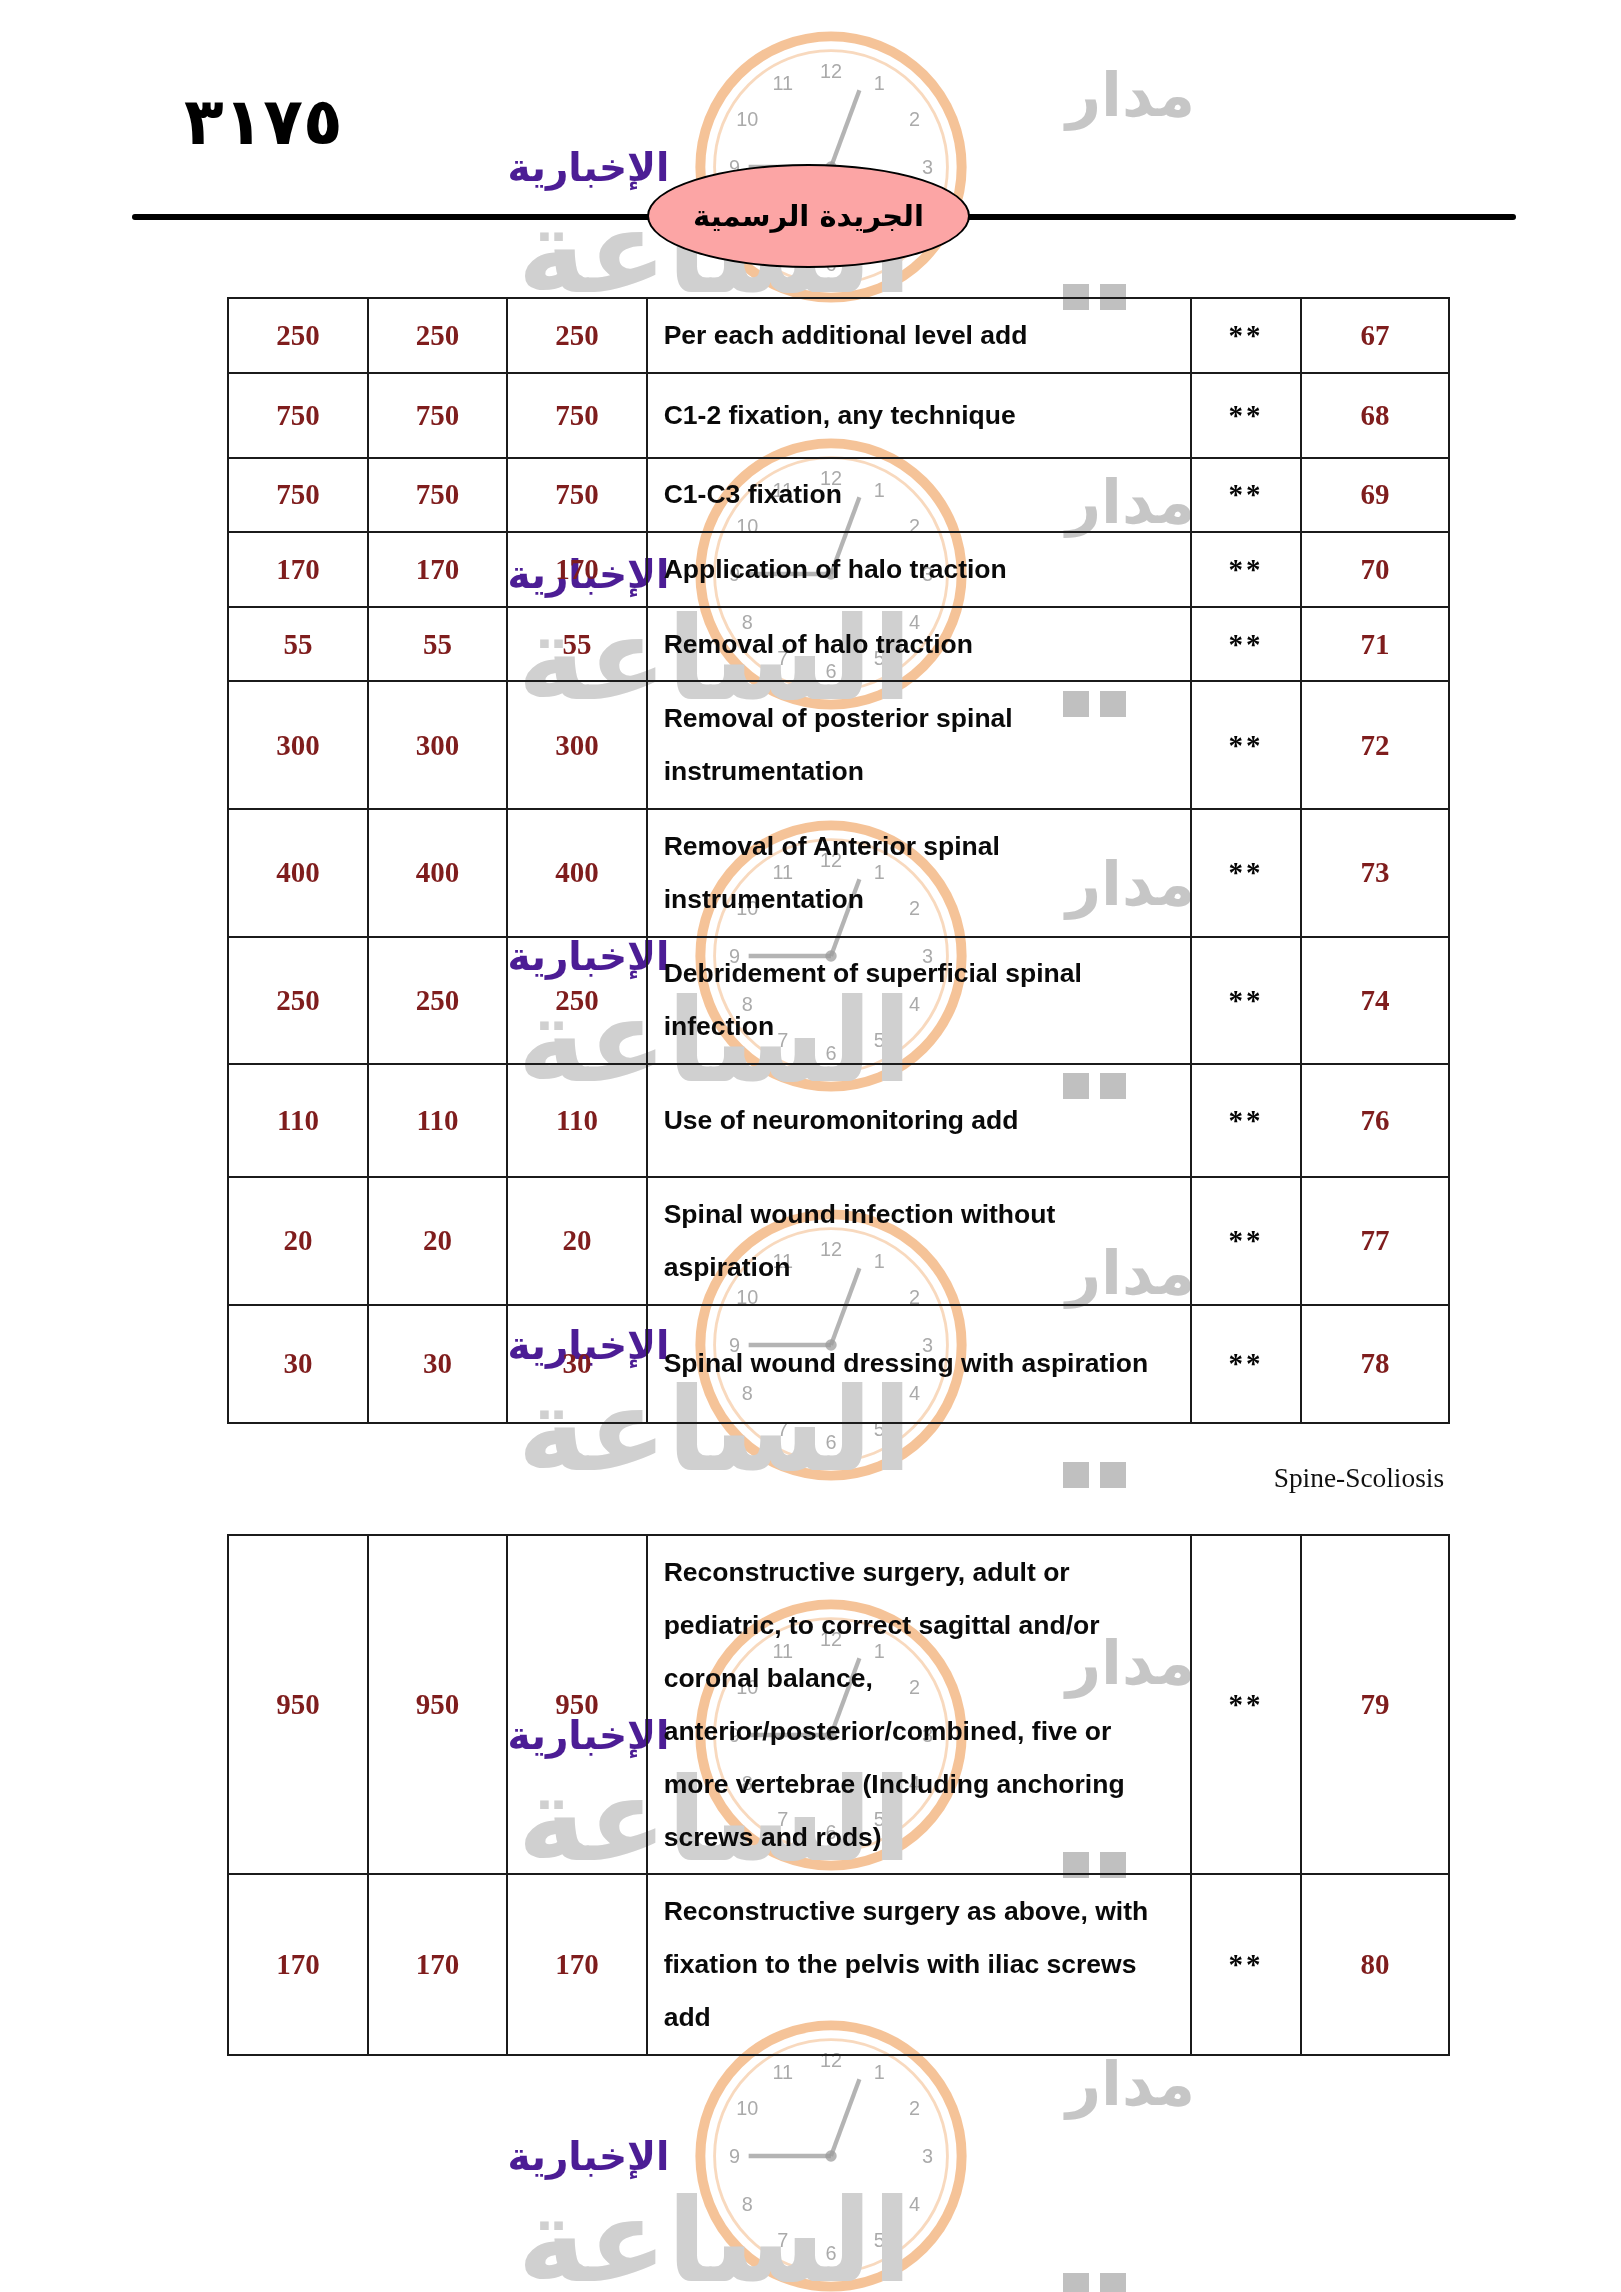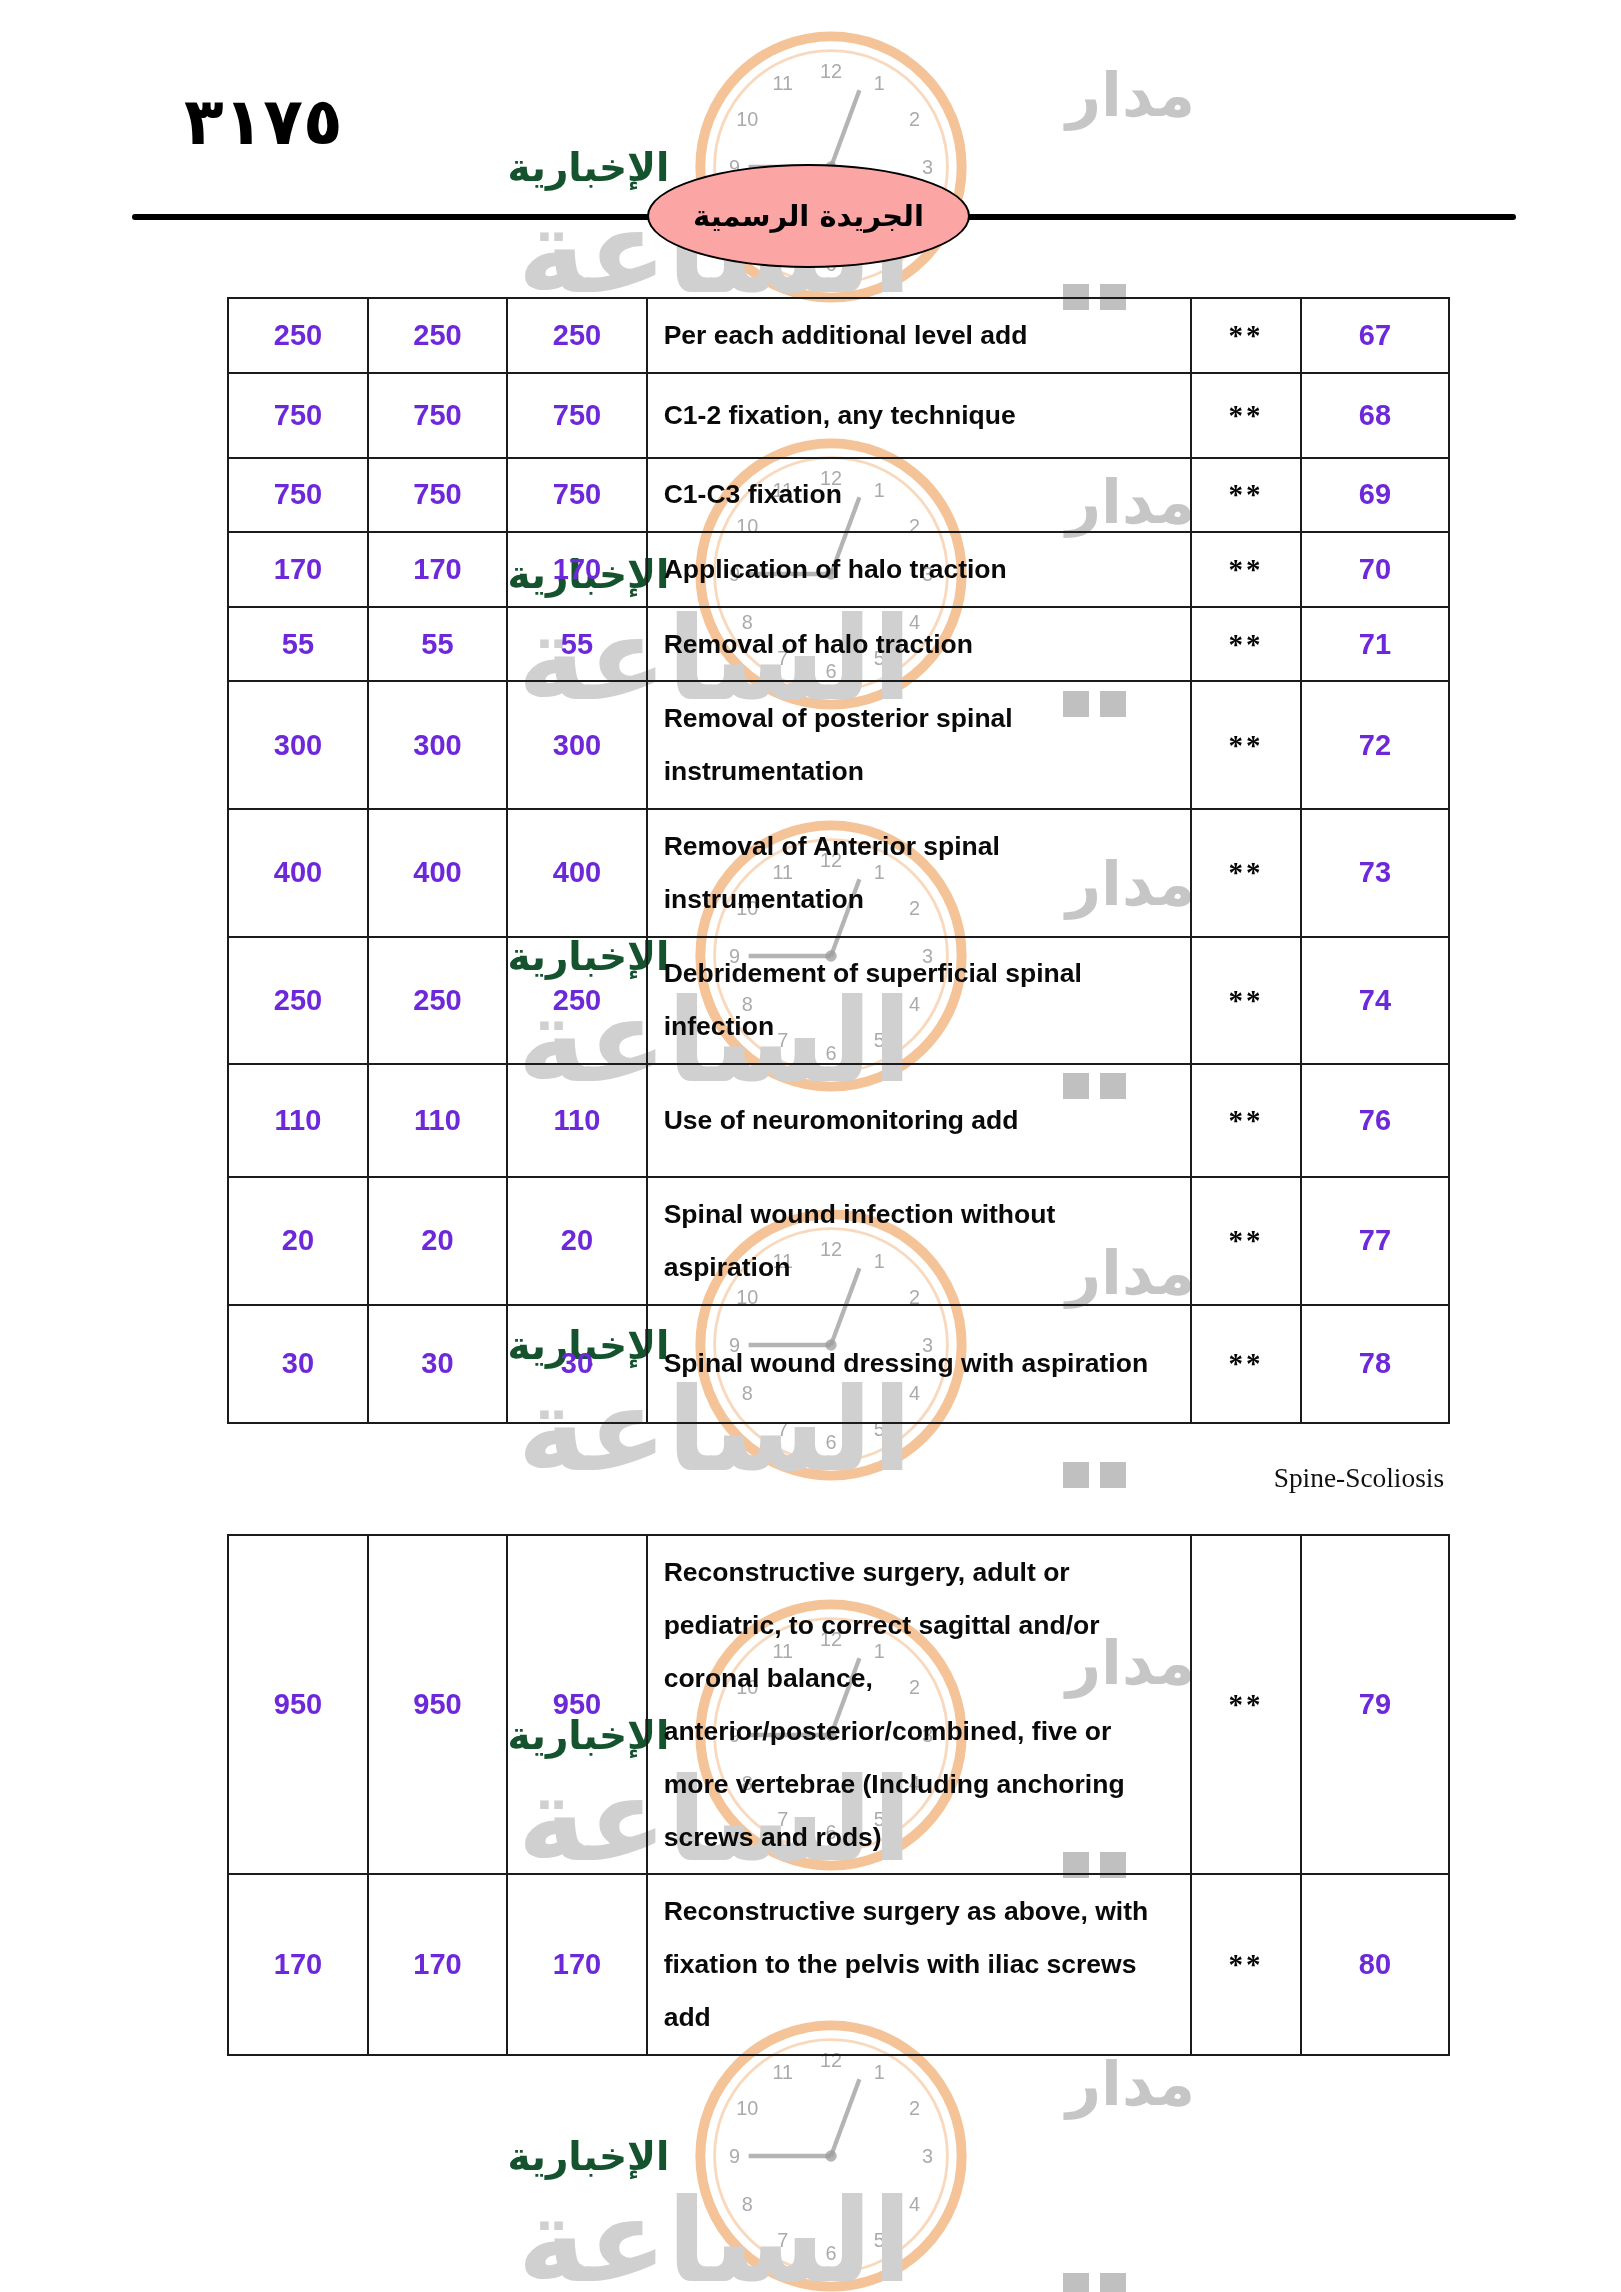--- a/index.html
+++ b/index.html
@@ -16,21 +16,21 @@
   .wm { position:absolute; left:490px; width:745px; height:412px; }
   .wm-clock { position:absolute; left:199px; top:64px; width:284px; height:284px; }
   .wm-madar {
     position:absolute; left:576px; top:98px;
     font-family:"DejaVu Sans", sans-serif; font-weight:bold;
     font-size:61px; color:#c6c6c6;
   }
   .wm-akhbariya {
     position:absolute; left:17.6px; top:184px;
     font-family:"DejaVu Sans", sans-serif; font-weight:bold;
-    font-size:39px; color:#14532d;
+    font-size:39px; color:#4c1d95;
   }
   .wm-alsaa {
     position:absolute; left:27.4px; top:233px;
     font-family:"DejaVu Sans", sans-serif; font-weight:bold;
     font-size:116px; line-height:1; color:#d0d0d0;
   }
   .wm-squares { position:absolute; left:573px; top:323px; display:flex; gap:11.8px; }
   .wm-squares span { width:25.5px; height:25.5px; background:#c0c0c0; display:block; }
 
   
@@ -57,22 +57,22 @@
   .doc-body { position:absolute; left:227px; top:297px; width:1221px; }
 
   table.fee-table { width:1221px; border-collapse:collapse; table-layout:fixed; background:transparent; }
   table.fee-table td { border:2px solid #1b1b1b; vertical-align:middle; background:transparent; }
 
   col.c-fee1 { width:140px; } col.c-fee2 { width:139px; } col.c-fee3 { width:140px; }
   col.c-desc { width:544px; } col.c-star { width:110px; } col.c-num  { width:148px; }
 
   td.td-num {
     text-align:center;
-    font-family:Liberation Sans, sans-serif; font-weight:bold;
-    font-size:29px; color:#6d28d9;
+    font-family:Liberation Serif, serif; font-weight:bold;
+    font-size:29px; color:#7f1d1d;
   }
   td.td-desc {
     text-align:left; padding:9.8px 15.7px;
     font-family:"Liberation Sans", sans-serif; font-weight:bold;
     font-size:26.5px; line-height:53px; color:#0a0a0a;
   }
   td.td-stars {
     text-align:center;
     font-family:"Liberation Serif", serif; font-weight:bold;
     font-size:29px; letter-spacing:2.9px; color:#050505;

